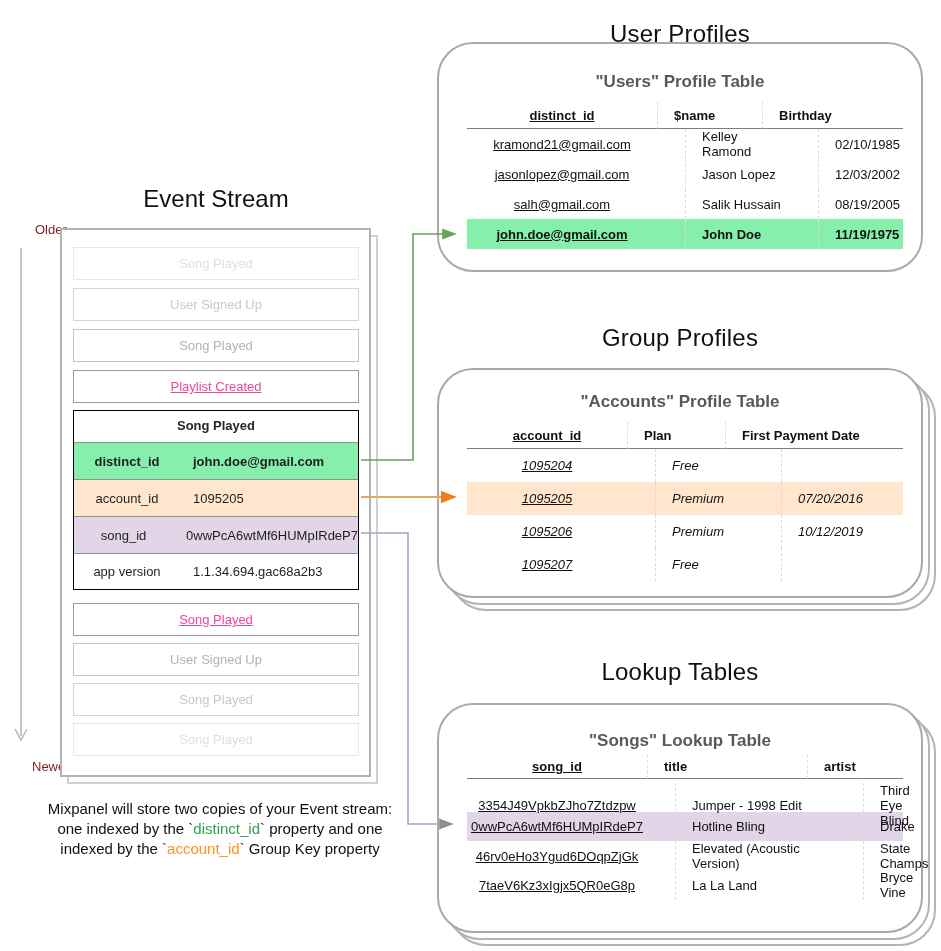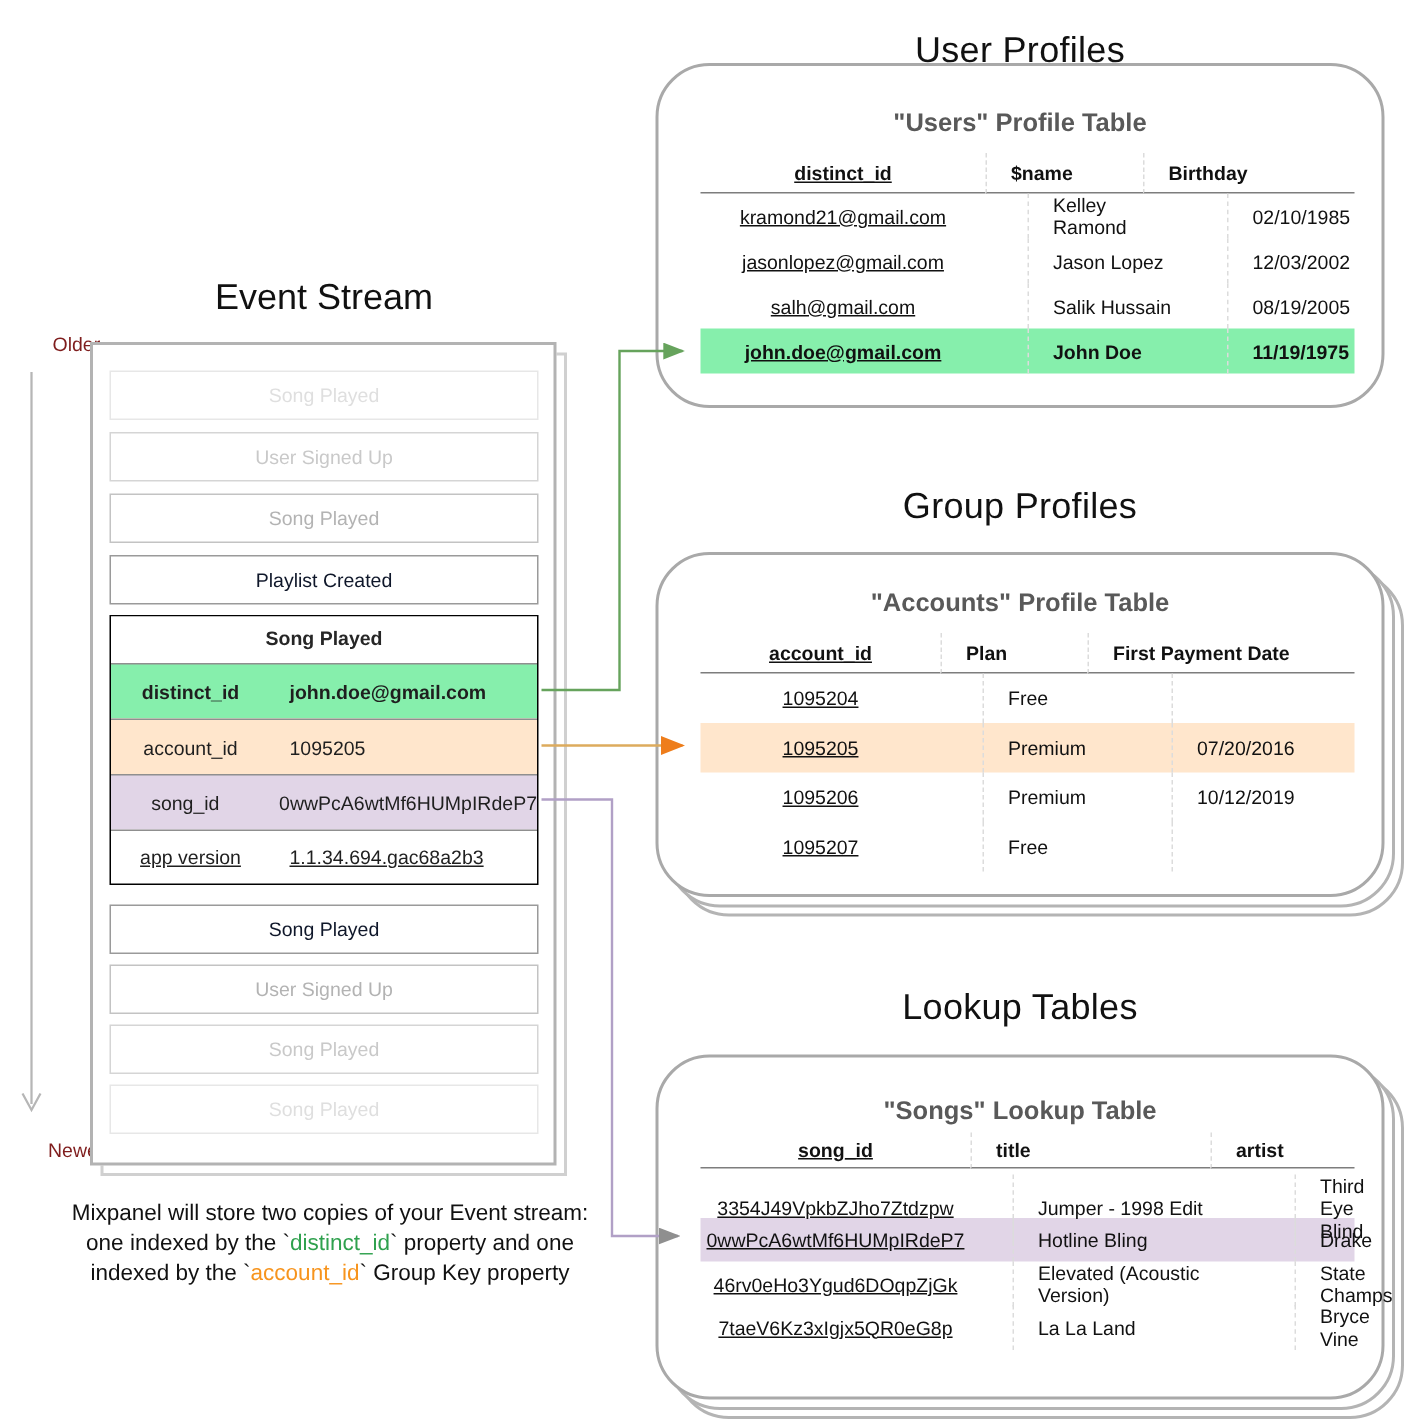--- a/index.html
+++ b/index.html
@@ -16,21 +16,21 @@
   
   .stream-title { position:absolute; left:60px; width:312px; top:185px; text-align:center;
     font-size:24px; color:#111; }
   .tl-label { position:absolute; font-size:13px; color:#7f1d1d;margin-left:28px; }
   .stream-stack { position:absolute; left:67px; top:235px; width:311px; height:549px;
     border:2px solid #d0d0d0; background:#fff; }
   .stream-main { position:absolute; left:60px; top:228px; width:311px; height:549px;
     border:2px solid #b3b3b3; background:#fff; }
   .evt { position:absolute; left:11px; width:286px; height:33px; background:#fff;
     border:1px solid #9a9a9a; text-align:center; line-height:31px; font-size:13px; }
-  .fade-0 { border-color:#9a9a9a; color:#0f172a; }
+  .fade-0 { border-color:#9a9a9a; color:#ec4899;text-decoration:underline; }
   .fade-1 { border-color:#c3c3c3; color:#b3b3b3; }
   .fade-2 { border-color:#d5d5d5; color:#c9c9c9; }
   .fade-3 { border-color:#e7e7e7; color:#dfdfdf; }
   .focused-card { position:absolute; left:11px; top:180px; width:286px;
     border:1.5px solid #000; background:#fff; }
   .focused-head { height:31px; line-height:30px; text-align:center; font-size:13px;
     font-weight:bold; color:#262626; background:#fff; }
   .prop-row { display:flex; align-items:center; height:37px;
     border-top:1px solid #8f8f8f; font-size:13px; color:#1f1f1f; }
   .prop-row:first-of-type { border-top:1px solid #000; }
@@ -52,21 +52,21 @@
   .g-songs    { grid-template-columns:180px 160px 1fr; }
   .thead { height:27px; font-weight:bold; }
   .thead > div { border-bottom:1.5px solid #7d7d7d; height:100%; display:flex; align-items:center; }
   .thead .c1 { justify-content:center; }
   .c1 { text-align:center; justify-self:stretch; }
   .c1 span, .thead .c1 span { text-decoration:underline; }
   .c2, .c3 { padding-left:16px; border-left:1px dashed #dcdcdc; height:100%;
     display:flex; align-items:center; }
   .thead .c2, .thead .c3 { border-left:1px dashed #dcdcdc; }
   .rows .trow { height:30px;gap:28px; }
-  .rows-acc .trow { height:33px; }
+  .rows-acc .trow { height:33px;font-style:italic; }
   .rows-songs .trow { height:29px; }
   
   .caption { position:absolute; left:30px; top:799px; width:380px; text-align:center;
     font-size:15px; line-height:20px; color:#111; }
   .code-green  { color:#2fa14e; }
   .code-orange { color:#f7941d; }
   
   #overlay { position:absolute; left:0; top:0; z-index:6; pointer-events:none; }
 </style>
 </head>
@@ -94,21 +94,21 @@
         <span class="prop-val">john.doe@gmail.com</span>
       </div>
       <div class="prop-row bg-orange">
         <span class="prop-key">account_id</span>
         <span class="prop-val">1095205</span>
       </div>
       <div class="prop-row bg-purple">
         <span class="prop-key">song_id</span>
         <span class="prop-val">0wwPcA6wtMf6HUMpIRdeP7</span>
       </div>
-      <div class="prop-row" style="height:36px;text-decoration:underline;">
+      <div class="prop-row" style="height:36px;">
         <span class="prop-key">app version</span>
         <span class="prop-val">1.1.34.694.gac68a2b3</span>
       </div>
     </div>
 
     <div class="evt fade-0" style="top:373px;">Song Played</div>
     <div class="evt fade-1" style="top:413px;">User Signed Up</div>
     <div class="evt fade-2" style="top:453px;">Song Played</div>
     <div class="evt fade-3" style="top:493px;">Song Played</div>
   </div>

